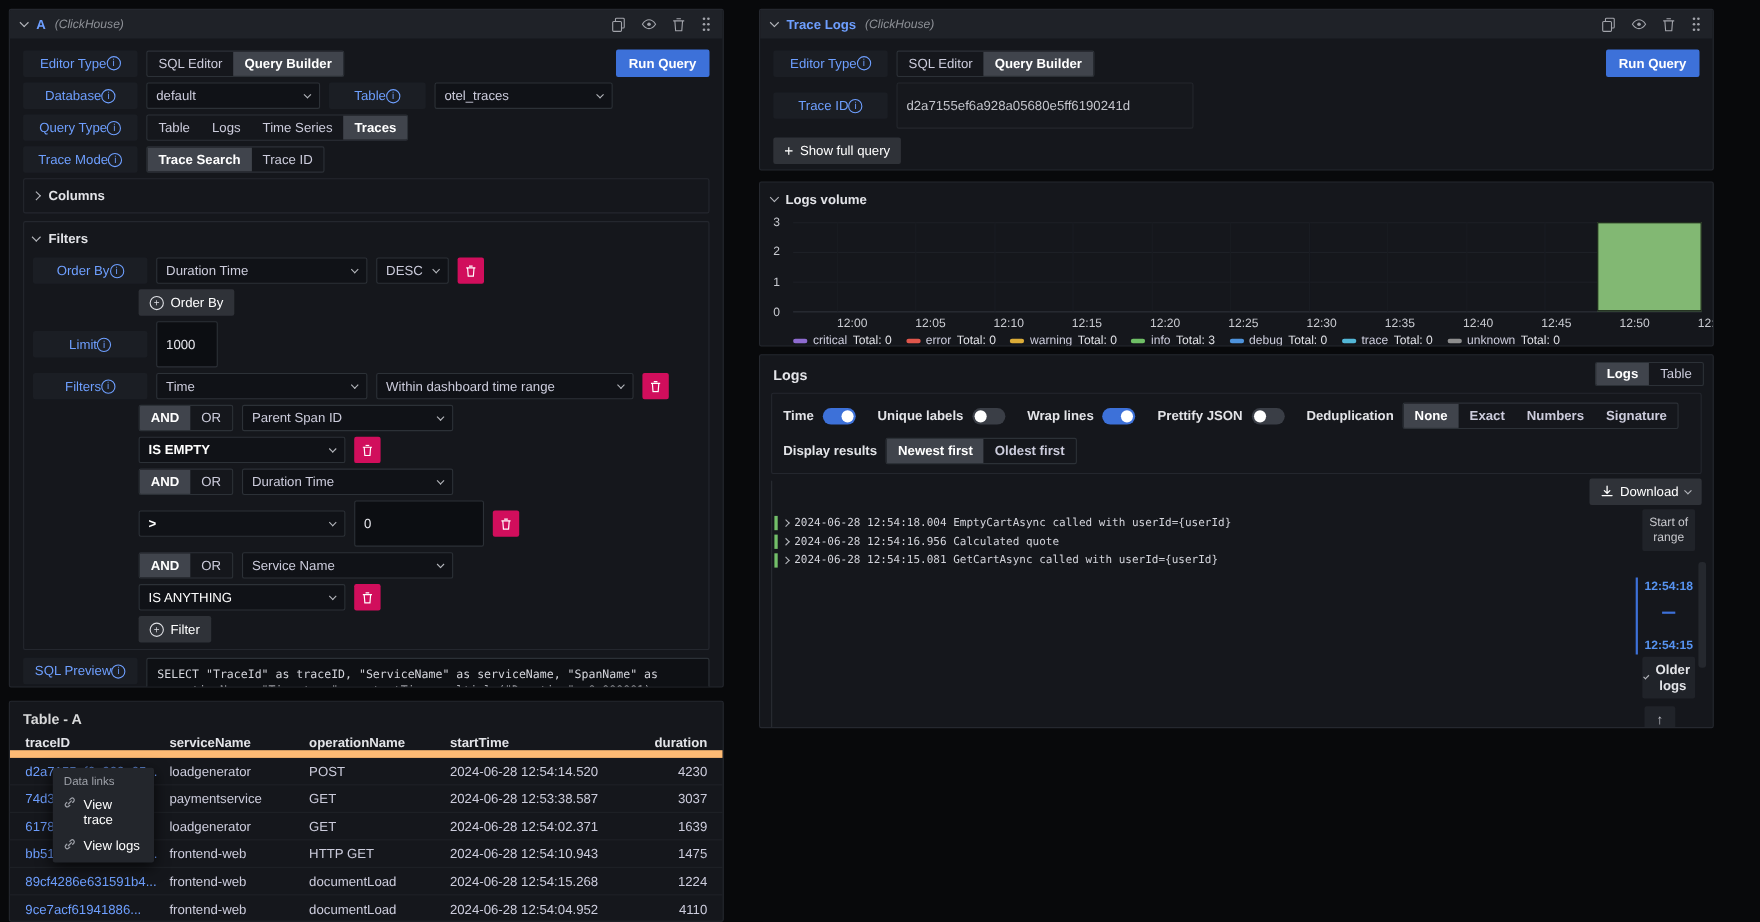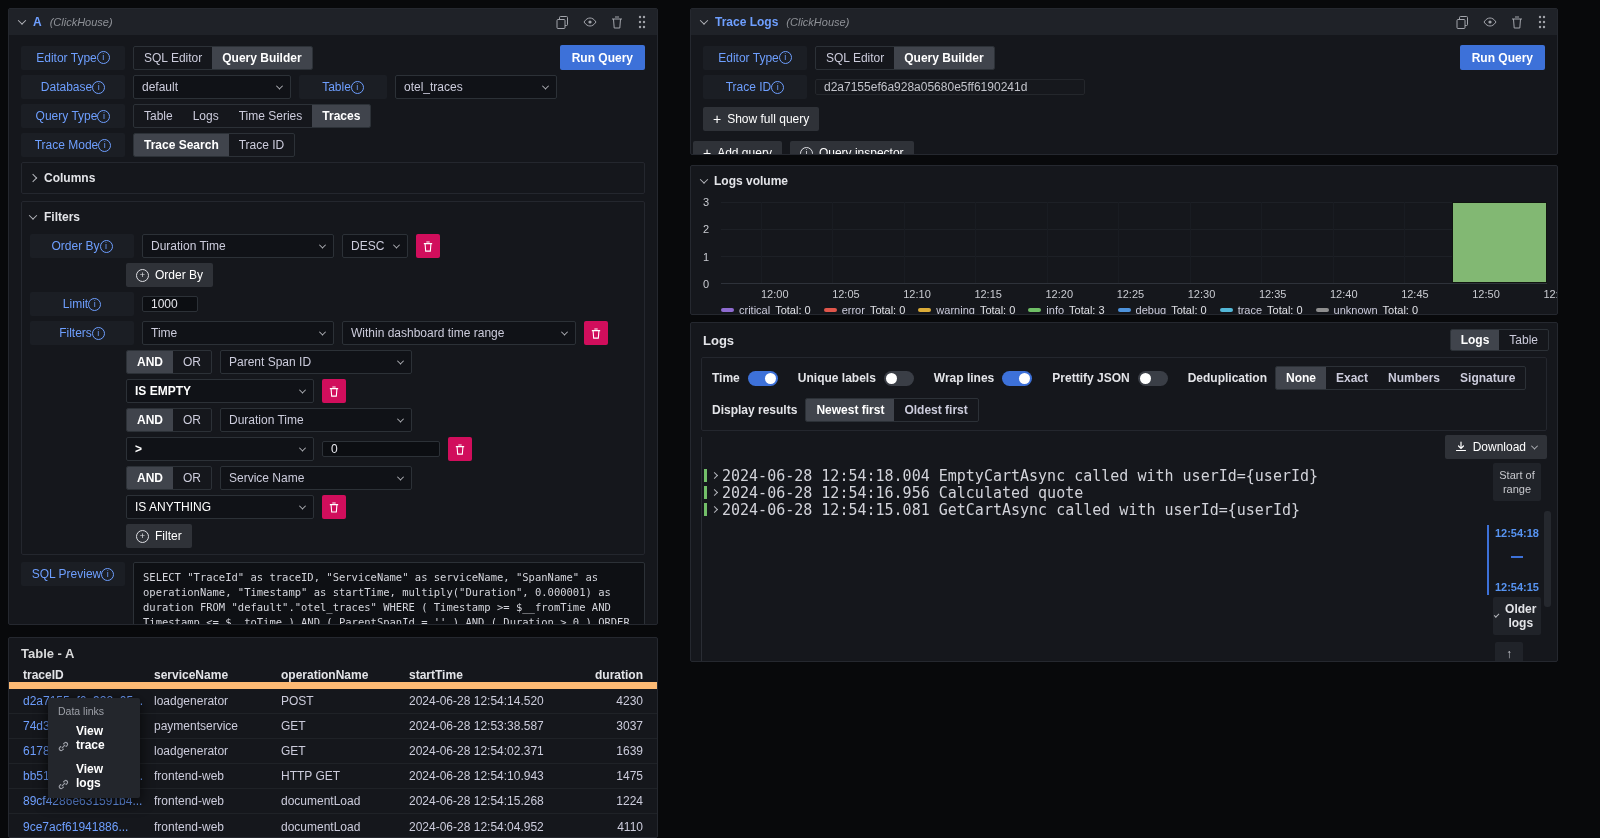--- a/index.html
+++ b/index.html
@@ -31,21 +31,21 @@
   .flabel{width:104px;min-width:104px;height:24px;background:var(--label-bg);border-radius:2px;
     color:var(--blue-label);display:flex;align-items:center;justify-content:center;padding:0 8px}
   .cir{width:13px;height:13px;min-width:13px;border:1px solid currentColor;border-radius:50%;
     display:inline-flex;align-items:center;justify-content:center;font-size:9px;font-style:normal;line-height:1}
   .seg{display:inline-flex;height:24px;border:1px solid var(--input-border);border-radius:2px;overflow:hidden;background:transparent}
   .seg span{display:flex;align-items:center;padding:0 10px;color:var(--text);white-space:nowrap}
   .seg span.sel{background:var(--seg-sel);color:#fff;font-weight:700}
   .seg.small{height:22px;font-size:12px}
   .selbox{height:24px;background:var(--input-bg);border:1px solid var(--input-border);border-radius:2px;
     display:flex;align-items:center;justify-content:space-between;padding:0 8px;gap:8px;color:var(--text);white-space:nowrap}
-  .inp{height:16px;background:#0c0e12;border:1px solid var(--input-border);border-radius:2px;
+  .inp{height:42px;background:#0c0e12;border:1px solid var(--input-border);border-radius:2px;
     display:flex;align-items:center;padding:0 8px;color:#e6e6ec}
   .btn{height:24px;display:inline-flex;align-items:center;gap:6px;padding:0 10px;border-radius:2px;
     font-size:12px;color:#fff;background:var(--btn-sec);white-space:nowrap}
   .btn.primary{background:var(--accent);font-weight:600;height:25px;padding:0 12px}
   .tbtn{width:24px;height:24px;min-width:24px;background:var(--pink);border-radius:2px;
     display:flex;align-items:center;justify-content:center}
   .sect{border:1px solid #24272e;border-radius:2px;margin-bottom:7px;padding:6px 8px}
   .sect-head{display:flex;align-items:center;gap:8px;height:18px;color:#e3e4e8;font-weight:700}
   .indent{margin-left:96px}
   .sqlbox{flex:1;background:#0e1014;border:1px solid var(--input-border);border-radius:2px;padding:7px 9px;
@@ -54,21 +54,21 @@
   .tbl-title{font-size:13px;font-weight:700;color:#d8d9da;padding:8px 12px 6px}
   .trow{display:flex;align-items:center;height:25px;padding:0 14px;border-bottom:1px solid #1f2227}
   .trow.head{color:#e3e4e8;font-weight:700;border-bottom:7px solid #fdba74;height:22px}
   .c1{width:131px;min-width:131px;overflow:hidden;white-space:nowrap}
   .c2{width:127px;min-width:127px}.c3{width:128px;min-width:128px}.c4{width:160px;min-width:160px}
   .c5{flex:1;text-align:right}
   .link{color:var(--blue-label)}
   .ctxmenu{position:absolute;left:39px;top:60px;width:92px;background:#23262c;border-radius:2px;
     box-shadow:0 4px 14px rgba(0,0,0,.7);padding:3px 0;z-index:9}
   .ctxmenu .mh{font-size:10.5px;color:#9da0a8;padding:4px 10px 2px}
-  .ctxmenu .mi{display:flex;align-items:flex-end;gap:7px;padding:5px 10px;color:#fff;font-weight:700}
+  .ctxmenu .mi{display:flex;align-items:flex-start;gap:7px;padding:5px 10px;color:#fff;font-weight:400}
   
   .lv-title{display:flex;align-items:center;gap:7px;padding:8px 10px 0;font-weight:700;color:#e3e4e8}
   .plot{position:absolute;left:30px;right:10px;top:36px;height:82px;border-bottom:1px solid #2e323a}
   .hgrid{position:absolute;inset:0;display:flex;flex-direction:column}
   .hgrid i{flex:1;border-top:1px solid #1d2026}
   .vgrid{position:absolute;top:0;bottom:0;left:40px;right:0;display:flex}
   .vgrid i{flex:1;border-left:1px solid #191c22}
   .ylabels{position:absolute;left:0;top:36px;height:82px;width:24px}
   .ylabels span{position:absolute;right:6px;transform:translateY(-50%);font-size:11px;color:#c9cbd1}
   .xlabels{position:absolute;left:70px;right:-14px;top:122px;display:flex;justify-content:space-between;
@@ -85,21 +85,21 @@
   .ctl-row{display:flex;align-items:center;gap:20px;margin-bottom:8px;flex-wrap:nowrap}
   .ctl-row:last-child{margin-bottom:0}
   .ctl{display:flex;align-items:center;gap:8px;color:#e3e4e8;font-weight:600}
   .sw{width:30px;height:15px;border-radius:8px;position:relative;background:#3a3e46}
   .sw i{position:absolute;top:2px;left:2px;width:11px;height:11px;border-radius:50%;background:#fff}
   .sw.on{background:var(--accent)}
   .sw.on i{left:auto;right:2px}
   .logarea{position:relative;margin:4px 10px 8px;height:228px;border-left:1px solid #2a2d34}
   .logrows{padding:30px 0 0 2px}
   .logrow{display:flex;align-items:center;gap:5px;height:17px;
-    font-family:"DejaVu Sans Mono",monospace;font-size:15px;color:#d2d3da;white-space:nowrap}
+    font-family:"DejaVu Sans Mono",monospace;font-size:10px;color:#d2d3da;white-space:nowrap}
   .lvlbar{width:3px;height:13px;background:#73bf69}
   .dl-btn{position:absolute;top:-2px;right:0}
   .sor{position:absolute;top:26px;right:6px;width:48px;background:#202329;border-radius:2px;
     padding:5px 2px;text-align:center;font-size:11px;color:#c7c8cd;line-height:14px}
   .minimap{position:absolute;top:88px;right:6px;width:54px;height:70px}
   .minimap .bluebar{position:absolute;left:0;top:0;bottom:0;width:2px;background:#3d71d9}
   .minimap .t{position:absolute;right:2px;font-size:11px;font-weight:600;color:#5794f2}
   .minimap .t1{top:2px}.minimap .t2{bottom:2px}
   .minimap .mid{position:absolute;right:18px;top:31px;width:12px;height:2px;background:#3d71d9}
   .scrollstrip{position:absolute;right:-4px;top:74px;width:7px;height:96px;background:#25282e;border-radius:3px}

